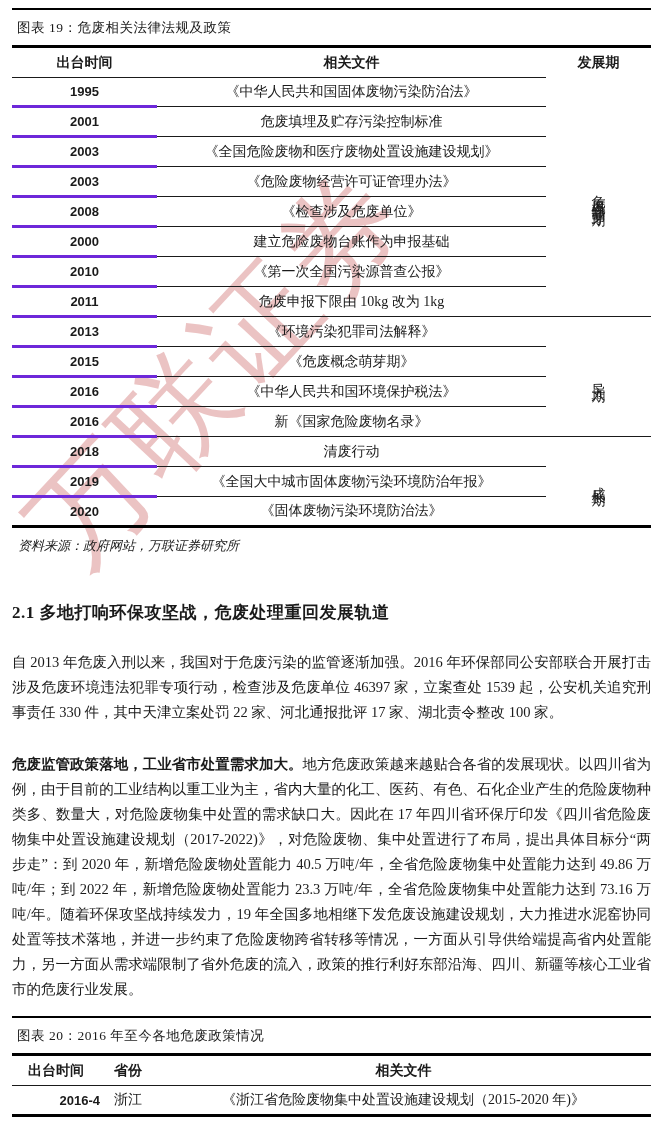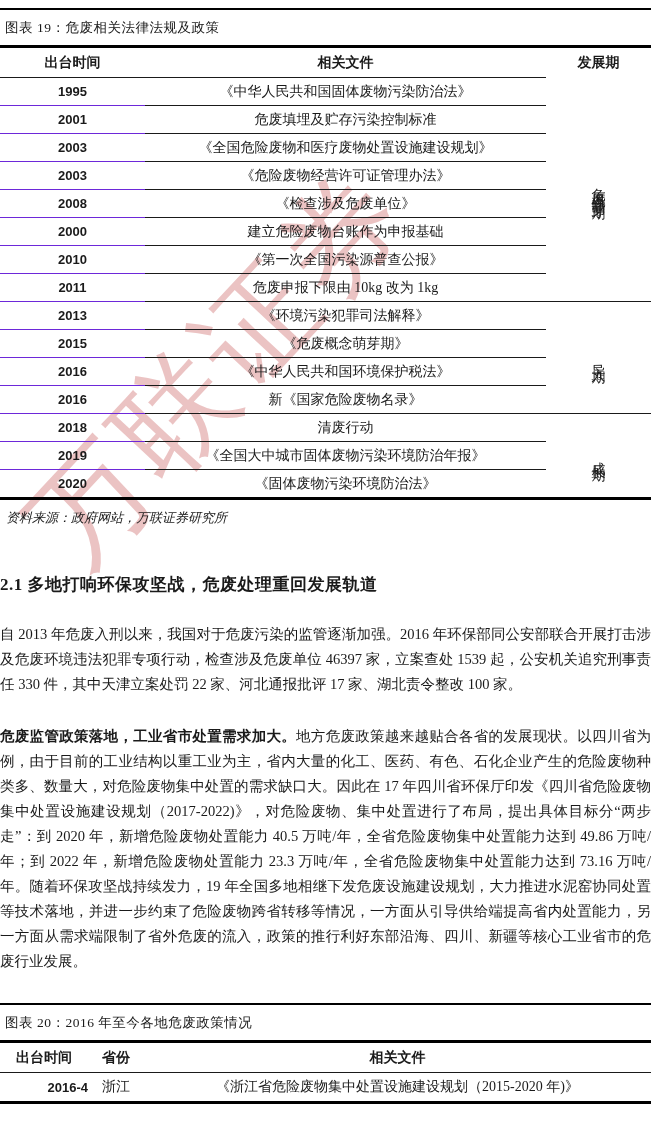--- a/index.html
+++ b/index.html
@@ -1,45 +1,45 @@
 <!DOCTYPE html>
 <html><head>
 <meta charset="utf-8">
 <style>
   html,body{margin:0;padding:0;}
   body{
     width:669px;height:1147px;background:#ffffff;color:#1a1a1a;
     font-family:"Liberation Serif","DejaVu Serif",serif;
     position:relative;overflow:hidden;
   }
-  .content{position:relative;z-index:1;padding:8px 18px 0 0;}
+  .content{position:relative;z-index:1;padding:8px 18px 0 12px;}
   .watermark{
     position:absolute;z-index:0;top:308px;left:-18px;width:440px;
     text-align:center;transform:rotate(-47deg);transform-origin:center;
     font-size:116px;letter-spacing:6px;white-space:nowrap;
     color:rgba(207,112,112,0.42);pointer-events:none;
     font-family:"Liberation Serif","DejaVu Serif",serif;
   }
   .figblock{border-top:2px solid #000;}
   .fig-title{font-size:13.5px;padding:9px 2px 8px 5px;border-bottom:3px solid #000;letter-spacing:0.5px;}
   table.data{width:100%;border-collapse:collapse;border-bottom:3px solid #000;table-layout:fixed;}
   table.data th{font-size:14px;font-weight:bold;height:29px;border-bottom:1px solid #1a1a1a;padding:0;}
   table.data td{height:27px;padding:0;}
   .cell-year{width:145px;text-align:center;font-family:"Liberation Sans","DejaVu Sans",sans-serif;
-    font-weight:bold;font-size:13px;border-bottom:1px solid #6d28d9;}
+    font-weight:bold;font-size:13px;border-bottom:3px solid #6d28d9;}
   .cell-doc{text-align:center;font-size:14px;border-bottom:1px solid #1a1a1a;}
   .cell-stage{width:105px;text-align:center;vertical-align:middle;font-size:14px;border-bottom:1px solid #1a1a1a;}
   .no-bb{border-bottom:none !important;}
   .stage-text{writing-mode:vertical-rl;text-orientation:upright;letter-spacing:3px;display:inline-block;line-height:17px;}
   .source-line{font-style:italic;font-size:13px;padding:9px 0 0 6px;}
   .section-heading{font-size:17px;font-weight:bold;margin:46px 0 0 0;letter-spacing:0.5px;}
   p.body-para{font-size:14.5px;line-height:25px;text-align:justify;margin:26px 0 0 0;}
   p.body-para.second{margin-top:27px;}
   .lead-bold{font-weight:bold;}
-  .fig20{margin-top:29px;}
+  .fig20{margin-top:14px;}
   .c-time{width:88px;}
   .c-prov{width:56px;}
   .cell-time{width:88px;text-align:right;font-family:"Liberation Sans","DejaVu Sans",sans-serif;
     font-weight:bold;font-size:13px;}
   .cell-prov{width:56px;text-align:center;font-size:14px;}
   .cell-doc20{text-align:center;font-size:14px;}
   table.data.t20 th{height:29px;}
   table.data.t20 td{height:28px;}
 </style>
 </head>

